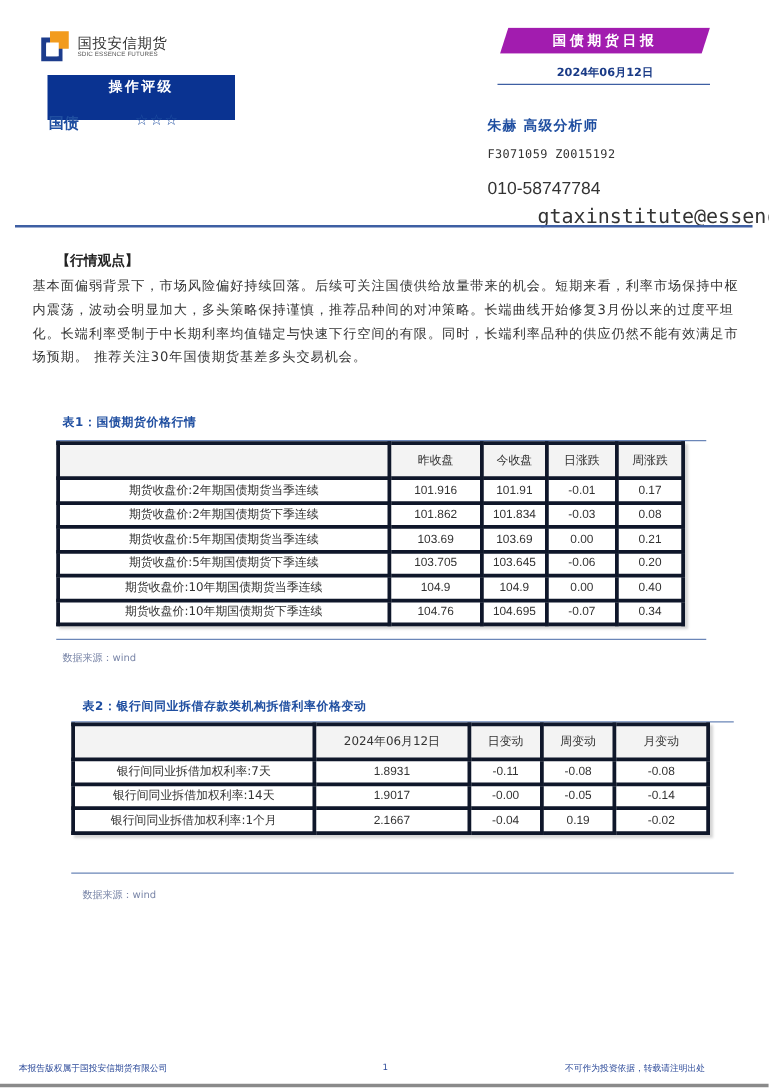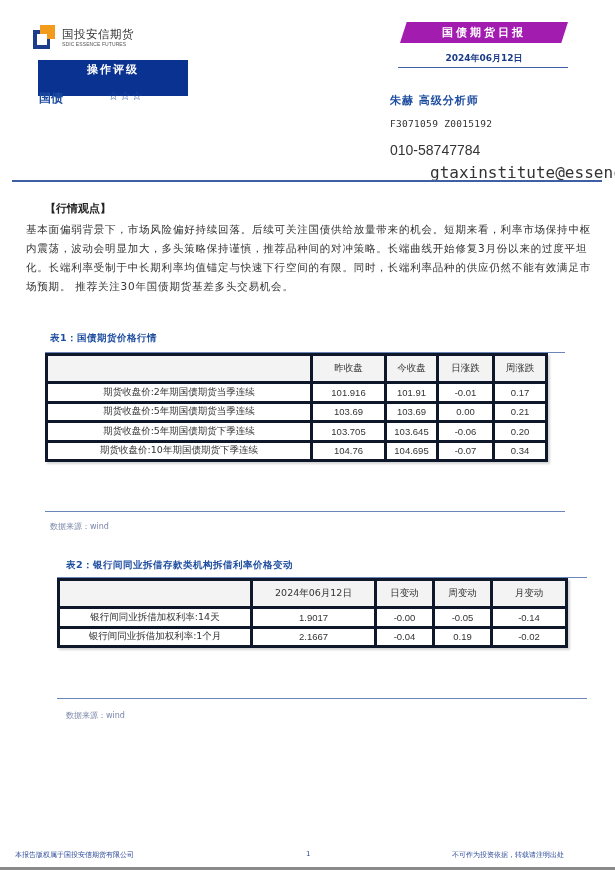--- a/index.html
+++ b/index.html
@@ -105,32 +105,46 @@
     </thead>
     <tbody>
       <tr>
         <td>期货收盘价:2年期国债期货当季连续</td>
         <td class="num">101.916</td>
         <td class="num">101.91</td>
         <td class="num">-0.01</td>
         <td class="num">0.17</td>
       </tr>
       <tr>
+        <td>期货收盘价:2年期国债期货下季连续</td>
+        <td class="num">101.862</td>
+        <td class="num">101.834</td>
+        <td class="num">-0.03</td>
+        <td class="num">0.08</td>
+      </tr>
+      <tr>
         <td>期货收盘价:5年期国债期货当季连续</td>
         <td class="num">103.69</td>
         <td class="num">103.69</td>
         <td class="num">0.00</td>
         <td class="num">0.21</td>
       </tr>
       <tr>
         <td>期货收盘价:5年期国债期货下季连续</td>
         <td class="num">103.705</td>
         <td class="num">103.645</td>
         <td class="num">-0.06</td>
         <td class="num">0.20</td>
+      </tr>
+      <tr>
+        <td>期货收盘价:10年期国债期货当季连续</td>
+        <td class="num">104.9</td>
+        <td class="num">104.9</td>
+        <td class="num">0.00</td>
+        <td class="num">0.40</td>
       </tr>
       <tr>
         <td>期货收盘价:10年期国债期货下季连续</td>
         <td class="num">104.76</td>
         <td class="num">104.695</td>
         <td class="num">-0.07</td>
         <td class="num">0.34</td>
       </tr>
     </tbody>
   </table>
@@ -153,20 +167,27 @@
       <tr>
         <th></th>
         <th>2024年06月12日</th>
         <th>日变动</th>
         <th>周变动</th>
         <th>月变动</th>
       </tr>
     </thead>
     <tbody>
       <tr>
+        <td>银行间同业拆借加权利率:7天</td>
+        <td class="num">1.8931</td>
+        <td class="num">-0.11</td>
+        <td class="num">-0.08</td>
+        <td class="num">-0.08</td>
+      </tr>
+      <tr>
         <td>银行间同业拆借加权利率:14天</td>
         <td class="num">1.9017</td>
         <td class="num">-0.00</td>
         <td class="num">-0.05</td>
         <td class="num">-0.14</td>
       </tr>
       <tr>
         <td>银行间同业拆借加权利率:1个月</td>
         <td class="num">2.1667</td>
         <td class="num">-0.04</td>

